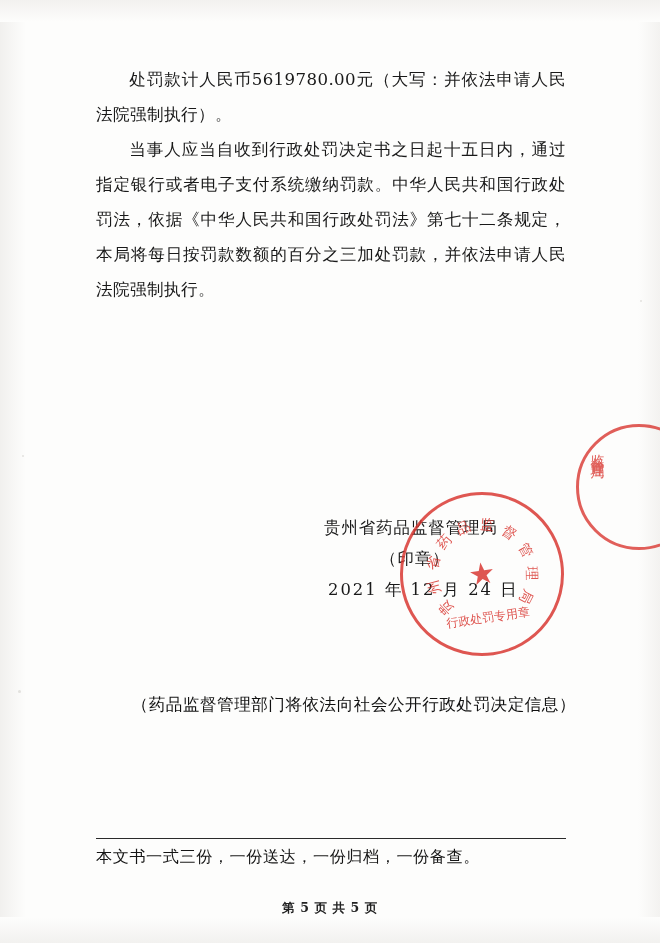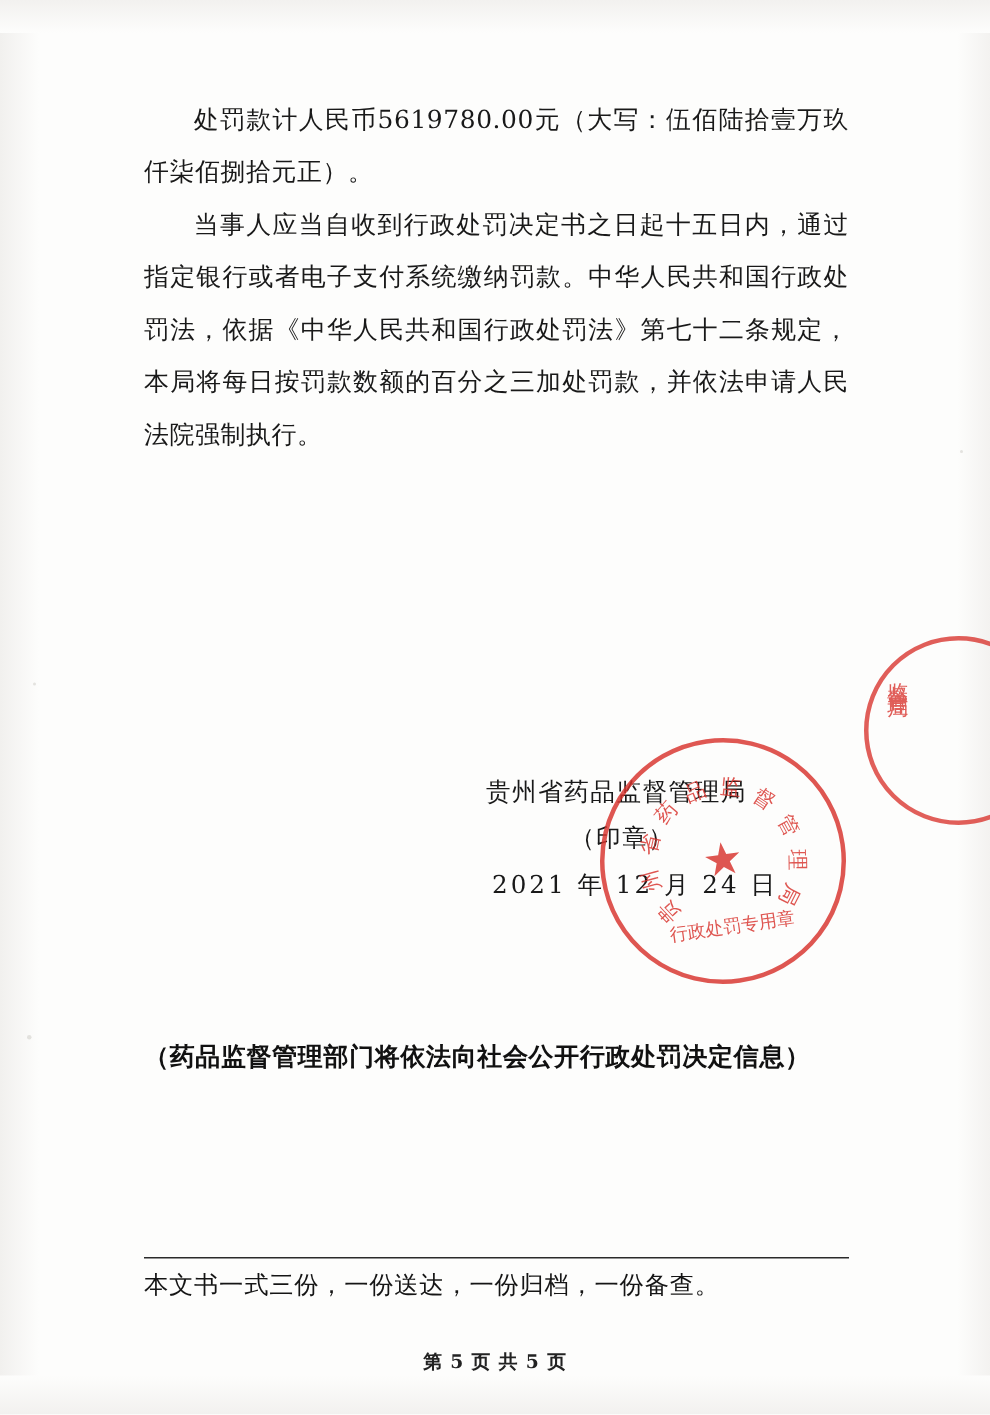--- a/index.html
+++ b/index.html
@@ -155,24 +155,24 @@
     writing-mode: vertical-rl;
     letter-spacing: 3px;
   }
 
   .notice {
     position: absolute;
     left: 96px;
     top: 694px;
     width: 480px;
     font-size: 16.6px;
-    font-weight: bold;
+    font-weight: normal;
     letter-spacing: 0.5px;
     color: #111;
-    text-align: left;
+    text-align: right;
   }
 
   .footer-rule {
     position: absolute;
     left: 96px;
     top: 838px;
     width: 470px;
     border-top: 1.3px solid #2a2a2a;
   }
 
@@ -216,21 +216,21 @@
   <div class="paper-edge-left"></div>
   <div class="paper-edge-right"></div>
   <div class="paper-edge-top"></div>
   <div class="paper-edge-bottom"></div>
 
   <div class="speck" style="left:18px; top:690px; width:3px; height:3px;"></div>
   <div class="speck" style="left:22px; top:455px; width:2px; height:2px;"></div>
   <div class="speck" style="left:640px; top:300px; width:2px; height:2px;"></div>
 
   <div class="body-text">
-    <p class="para">处罚款计人民币5619780.00元（大写：伍佰陆拾壹万玖仟柒佰捌拾元正）。</p>
+    <p class="para">处罚款计人民币5619780.00元（大写：并依法申请人民法院强制执行）。</p>
     <p class="para">当事人应当自收到行政处罚决定书之日起十五日内，通过指定银行或者电子支付系统缴纳罚款。中华人民共和国行政处罚法，依据《中华人民共和国行政处罚法》第七十二条规定，本局将每日按罚款数额的百分之三加处罚款，并依法申请人民法院强制执行。</p>
   </div>
 
   <div class="signature-block">
     <div class="sig-line">贵州省药品监督管理局</div>
     <div class="sig-line sig-seal-text">（印章）</div>
     <div class="sig-line sig-date">2021 年 12 月 24 日</div>
   </div>
 
   <div class="seal">

